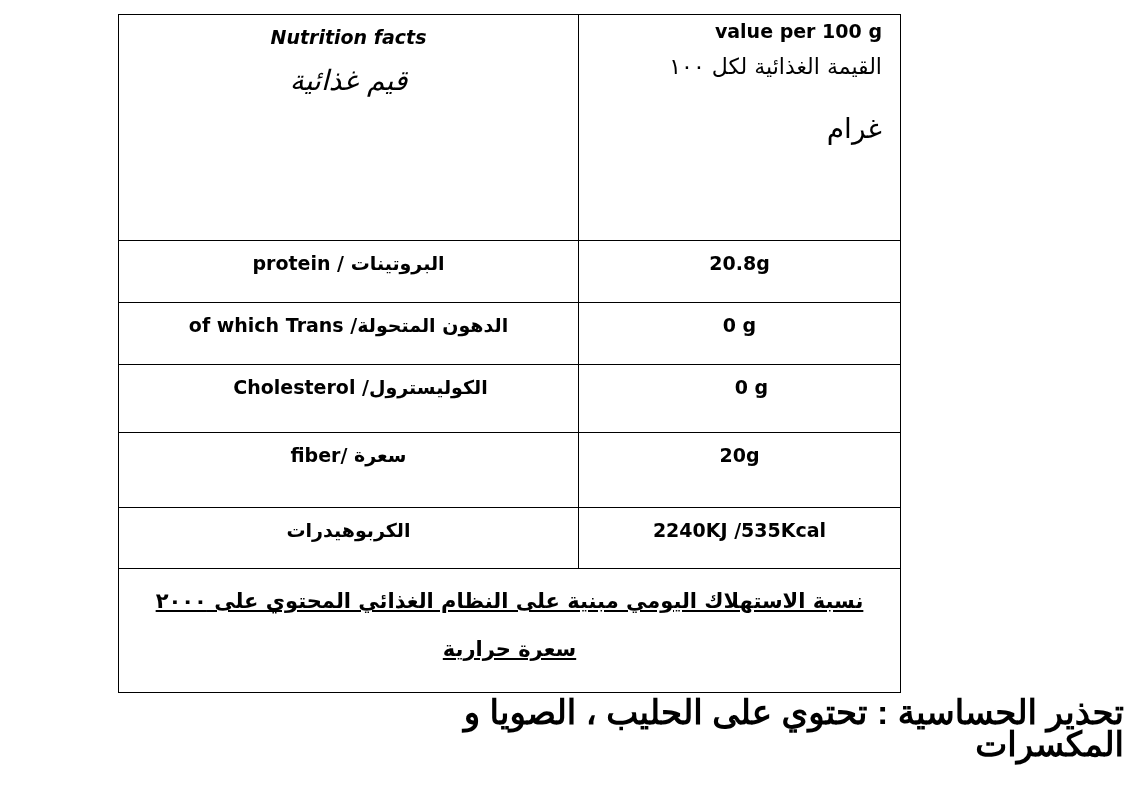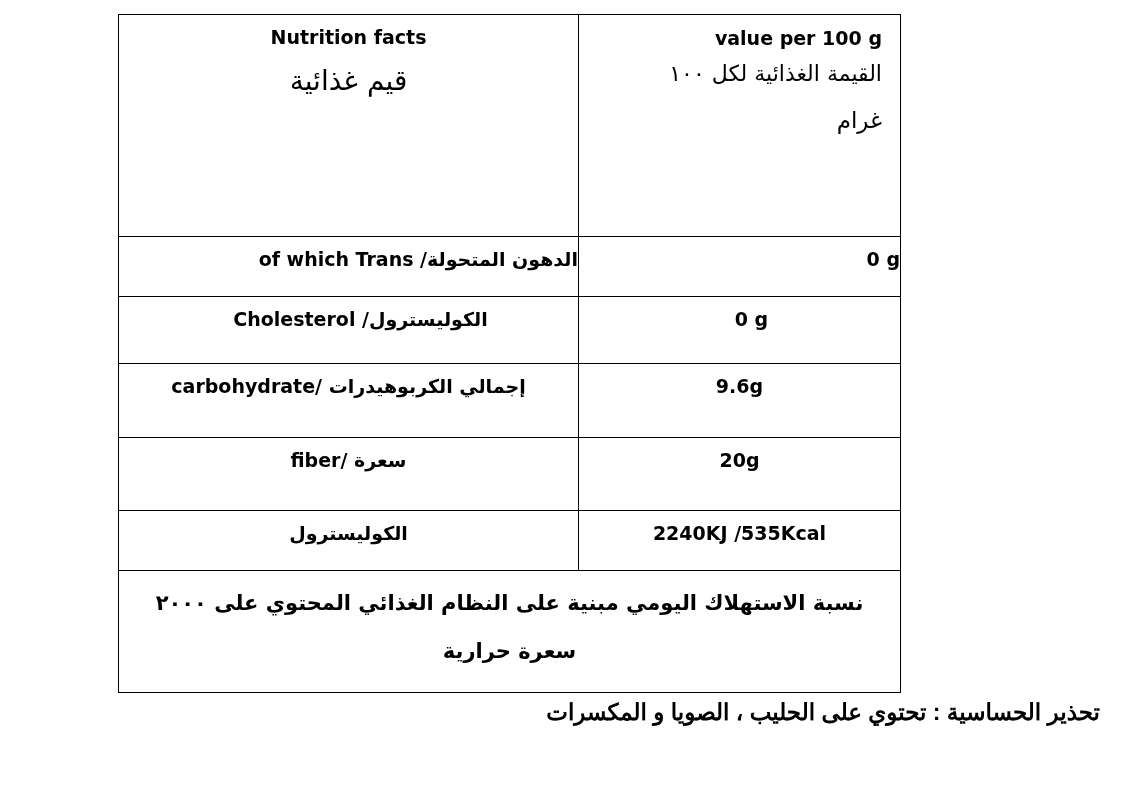--- a/index.html
+++ b/index.html
@@ -13,44 +13,44 @@
     width: 782px; height: 679px;
     border-collapse: collapse; table-layout: fixed;
   }
   .tbl td {
     border: 1.5px solid #000; padding: 0; vertical-align: top;
     font-weight: bold; font-size: 19px;
   }
   .col-l { width: 460px; }
   .col-r { width: 322px; }
   .hdr td { height: 190px; }
-  .hdr .l { text-align: center; }
+  .hdr .l { text-align: center; font-style: italic; }
   .hdr .r { text-align: right; padding-right: 18px; }
   .line { display: block; line-height: 24px; }
   .hdr .l .en { margin-top: 10px; }
   .hdr .l .ar { margin-top: 20px; font-weight: normal; font-size: 28px; direction: rtl; }
-  .hdr .r .en { margin-top: 11px; text-align: right; }
+  .hdr .r .en { margin-top: 4px; text-align: right; }
   .hdr .r .ar1 { margin-top: 12px; font-weight: normal; font-size: 22px; direction: rtl; }
-  .hdr .r .ar2 { margin-top: 22px; font-weight: normal; font-size: 23px; direction: rtl; }
+  .hdr .r .ar2 { margin-top: 38px; font-weight: normal; font-size: 28px; direction: rtl; }
   .row td { text-align: center; }
   .row .cell-text { display: block; padding-top: 10px; line-height: 24px; }
   .r1 td { height: 52px; }
   .r2 td { height: 48px; }
-  .r3 td { height: 51px; text-align: right; }
+  .r3 td { height: 51px; }
   .r4 td { height: 57px; padding-left: 24px; }
   .r5 td { height: 62px; }
   .r6 td { height: 62px; }
   .r7 td { height: 51px; }
   .note td { height: 96px; text-align: center; direction: rtl; }
-  .note .txt { display: block; padding: 8px 28px 0 28px; line-height: 48px; font-size: 21px; }
+  .note .txt { display: block; padding: 8px 28px 0 28px; line-height: 48px; font-size: 21px; text-decoration: underline; }
   .warning {
-    position: absolute; left: 420px; top: 696px; width: 680px;
+    position: absolute; left: 444px; top: 696px; width: 680px;
     text-align: right; direction: rtl;
     font-family: "Liberation Sans", sans-serif;
-    font-weight: bold; font-size: 23px; line-height: 32px;
+    font-weight: bold; font-size: 34px; line-height: 32px;
   }
 </style>
 </head>
 <body>
 
 <table class="tbl">
   <colgroup>
       <col class="col-l">
       <col class="col-r">
     </colgroup>
@@ -59,55 +59,55 @@
     <td class="l">
       <span class="line en">Nutrition facts</span>
       <span class="line ar">قيم غذائية</span>
     </td>
     <td class="r">
       <span class="line en">value per 100 g</span>
       <span class="line ar1">القيمة الغذائية لكل ١٠٠</span>
       <span class="line ar2">غرام</span>
     </td>
   </tr>
+  <tr class="row r1">
+    <td>
+          <span class="cell-text" dir="rtl">البروتينات / protein</span>
+        </td>
+    <td>
+          <span class="cell-text">20.8g</span>
+        </td>
+  </tr>
   <tr class="row r3">
     <td>
           <span class="cell-text" dir="rtl">الدهون المتحولة/ of which Trans</span>
         </td>
     <td>
           <span class="cell-text">0 g</span>
         </td>
   </tr>
   <tr class="row r4">
     <td>
           <span class="cell-text" dir="rtl">الكوليسترول/ Cholesterol</span>
         </td>
     <td>
           <span class="cell-text">0 g</span>
         </td>
   </tr>
-  <tr class="row r5">
-    <td>
-          <span class="cell-text" dir="rtl">إجمالي الكربوهيدرات /carbohydrate</span>
-        </td>
-    <td>
-          <span class="cell-text">9.6g</span>
-        </td>
-  </tr>
   <tr class="row r6">
     <td>
           <span class="cell-text" dir="rtl">سعرة /fiber</span>
         </td>
     <td>
           <span class="cell-text">20g</span>
         </td>
   </tr>
   <tr class="row r7">
     <td>
-          <span class="cell-text" dir="rtl">الكوليسترول</span>
+          <span class="cell-text" dir="rtl">الكربوهيدرات</span>
         </td>
     <td>
           <span class="cell-text">2240KJ /535Kcal</span>
         </td>
   </tr>
   <tr class="note">
     <td colspan="2">
       <span class="txt">نسبة الاستهلاك اليومي مبنية على النظام الغذائي المحتوي على ٢٠٠٠ سعرة حرارية</span>
     </td>
   </tr>

